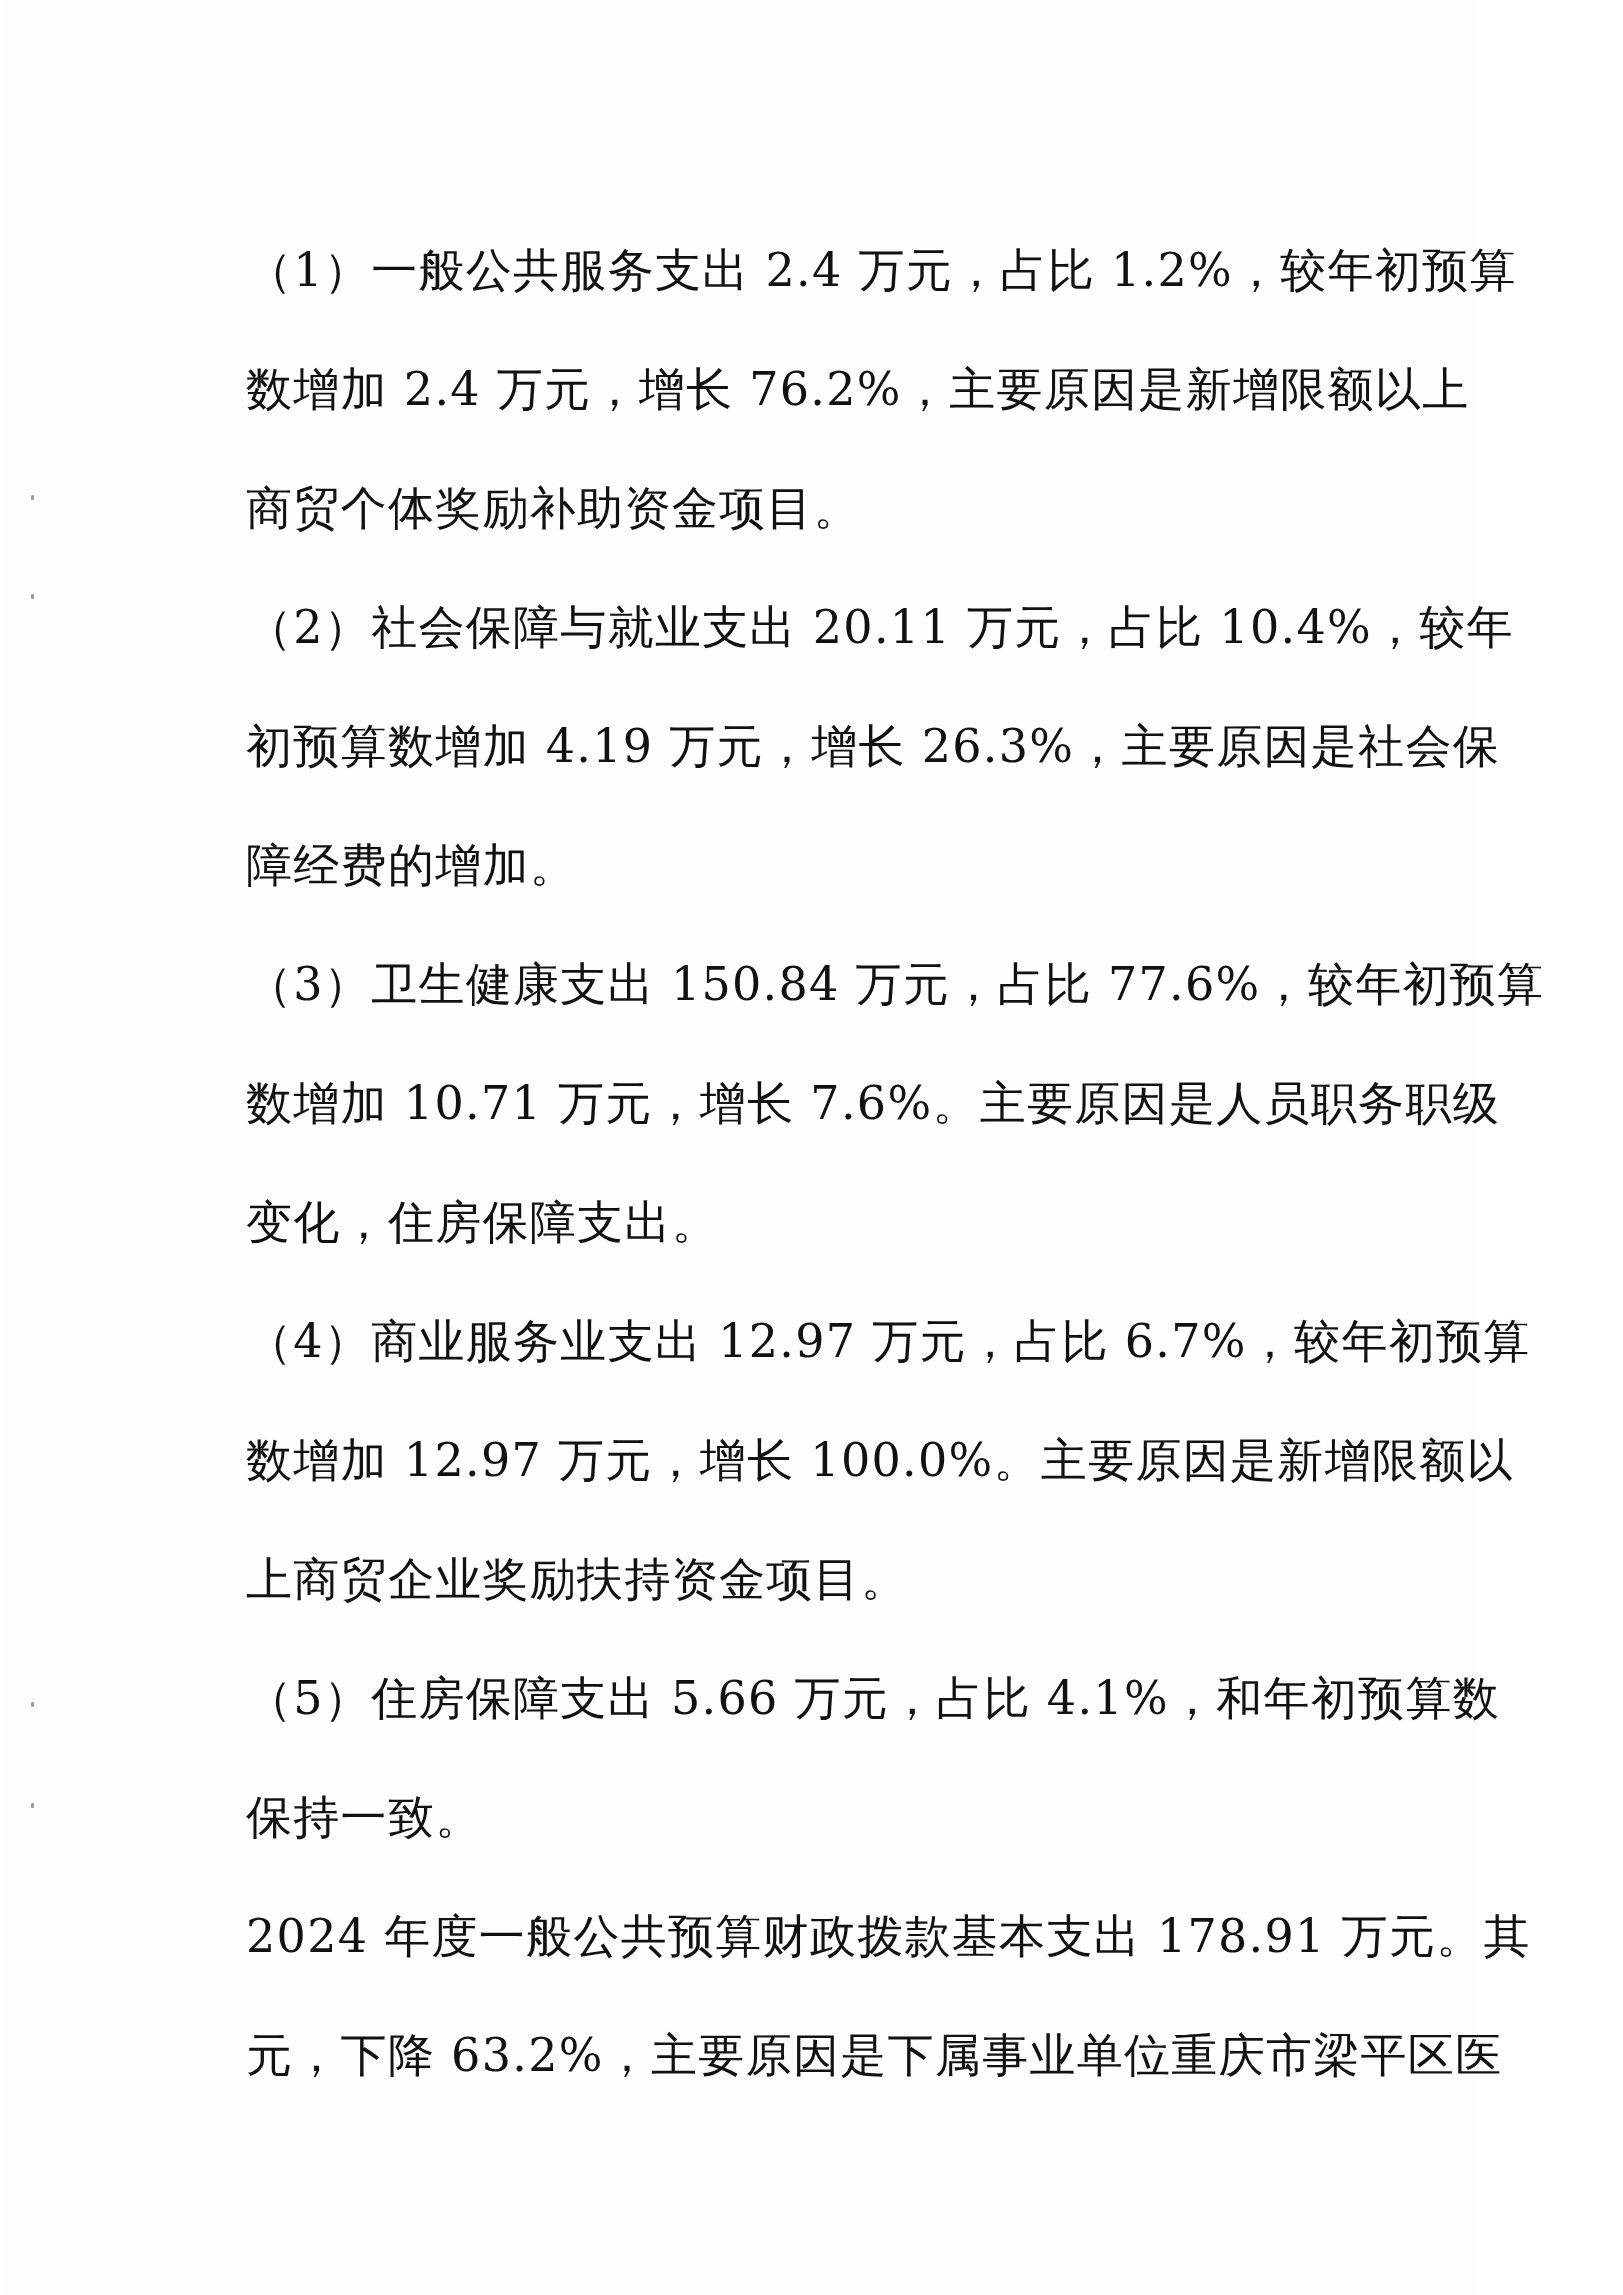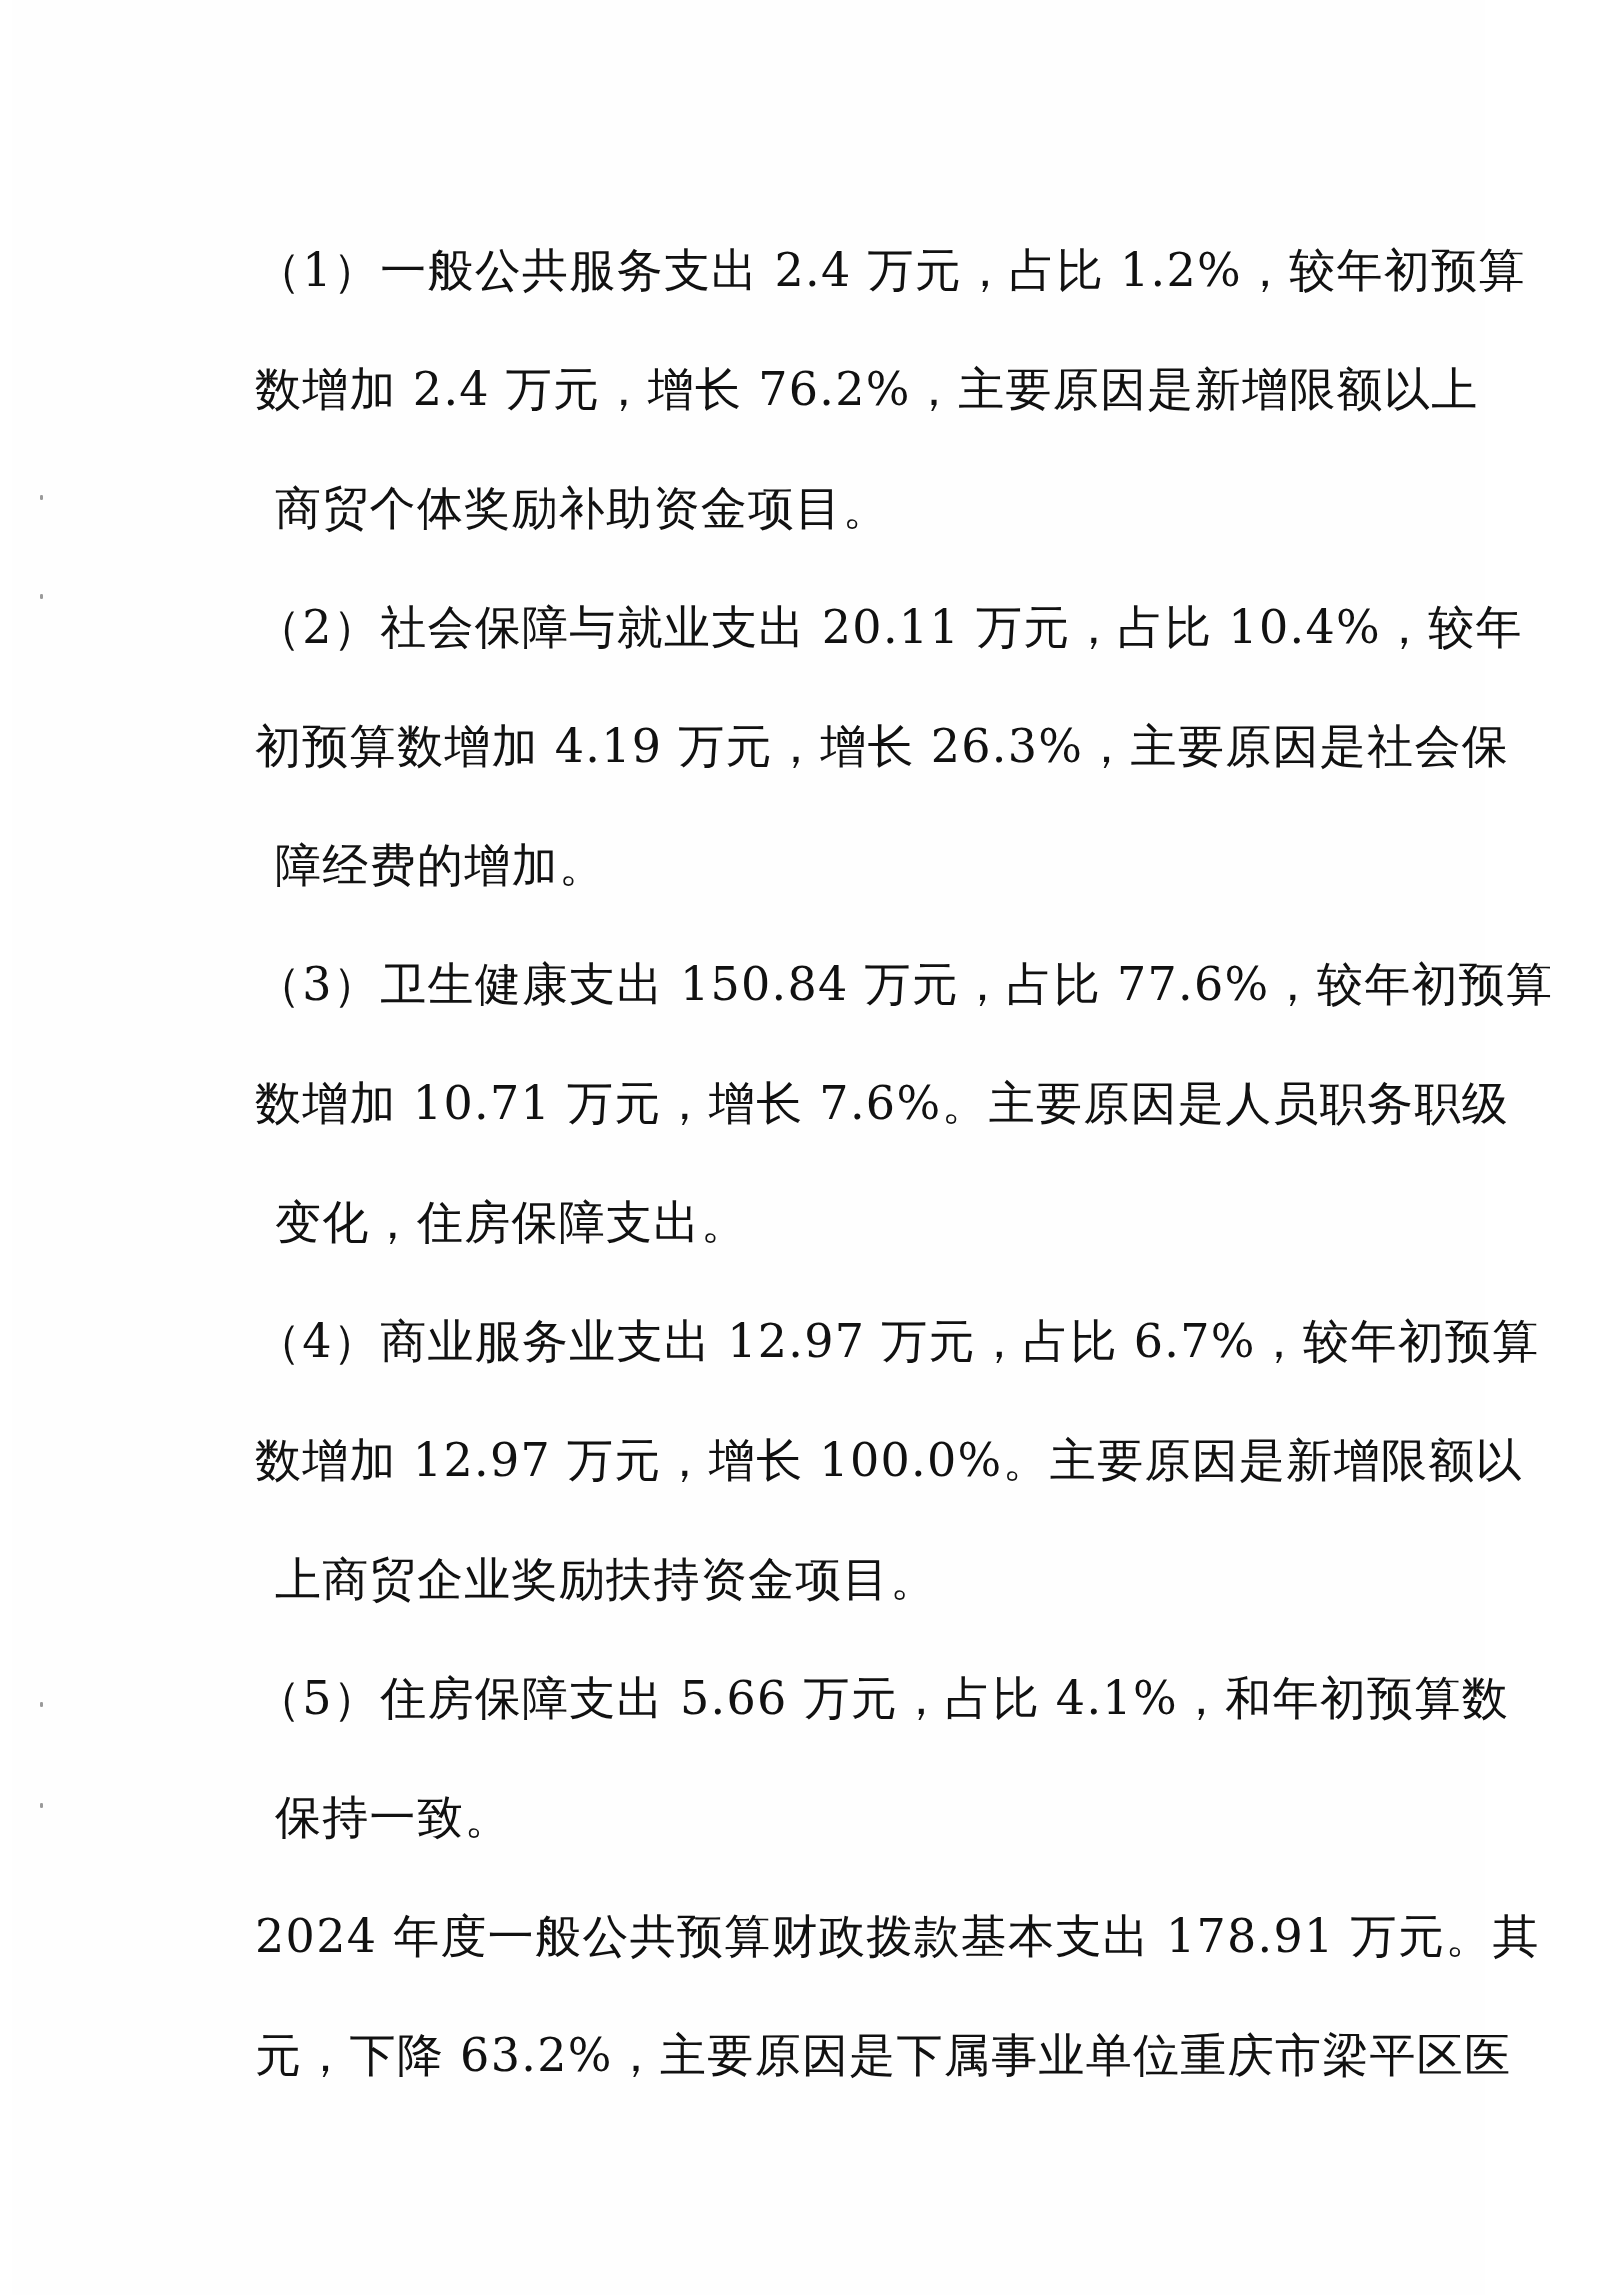--- a/index.html
+++ b/index.html
@@ -1,31 +1,31 @@
 <!DOCTYPE html>
 <html style="font-size:10.5px"><head>
 <meta charset="utf-8">
 <style>
   html, body { margin: 0; padding: 0; background: #ffffff; }
   body { width: 1623px; height: 2295px; position: relative; overflow: hidden; }
   .page {
-    position: absolute; left: 12px; top: 0; width: 1473px; height: 2295px;
+    position: absolute; left: 3px; top: 0; width: 1473px; height: 2295px;
     background: #fefefe;
   }
   .text-block {
     position: absolute; left: 243px; top: 211px; width: 1132px;
     font-family: "DejaVu Serif", "Liberation Serif", serif;
     font-size: 46px; line-height: 119px; color: #111111;
     letter-spacing: 1.3px;
   }
   .line {
     display: block; white-space: nowrap; height: 119px;
     text-align: justify; text-align-last: justify;
   }
-  .line.last { text-align-last: left; margin-left: 20px; }
+  .line.last { text-align-last: left; }
   .speck {
     position: absolute; width: 3.3px; height: 4.6px; background: #9a9a9a; border-radius: 1.3px;
   }
 </style>
 </head>
 <body>
 
 <div class="page">
   <span class="speck" style="left:27.5px; top:495px;"></span>
   <span class="speck" style="left:27.5px; top:594px;"></span>

